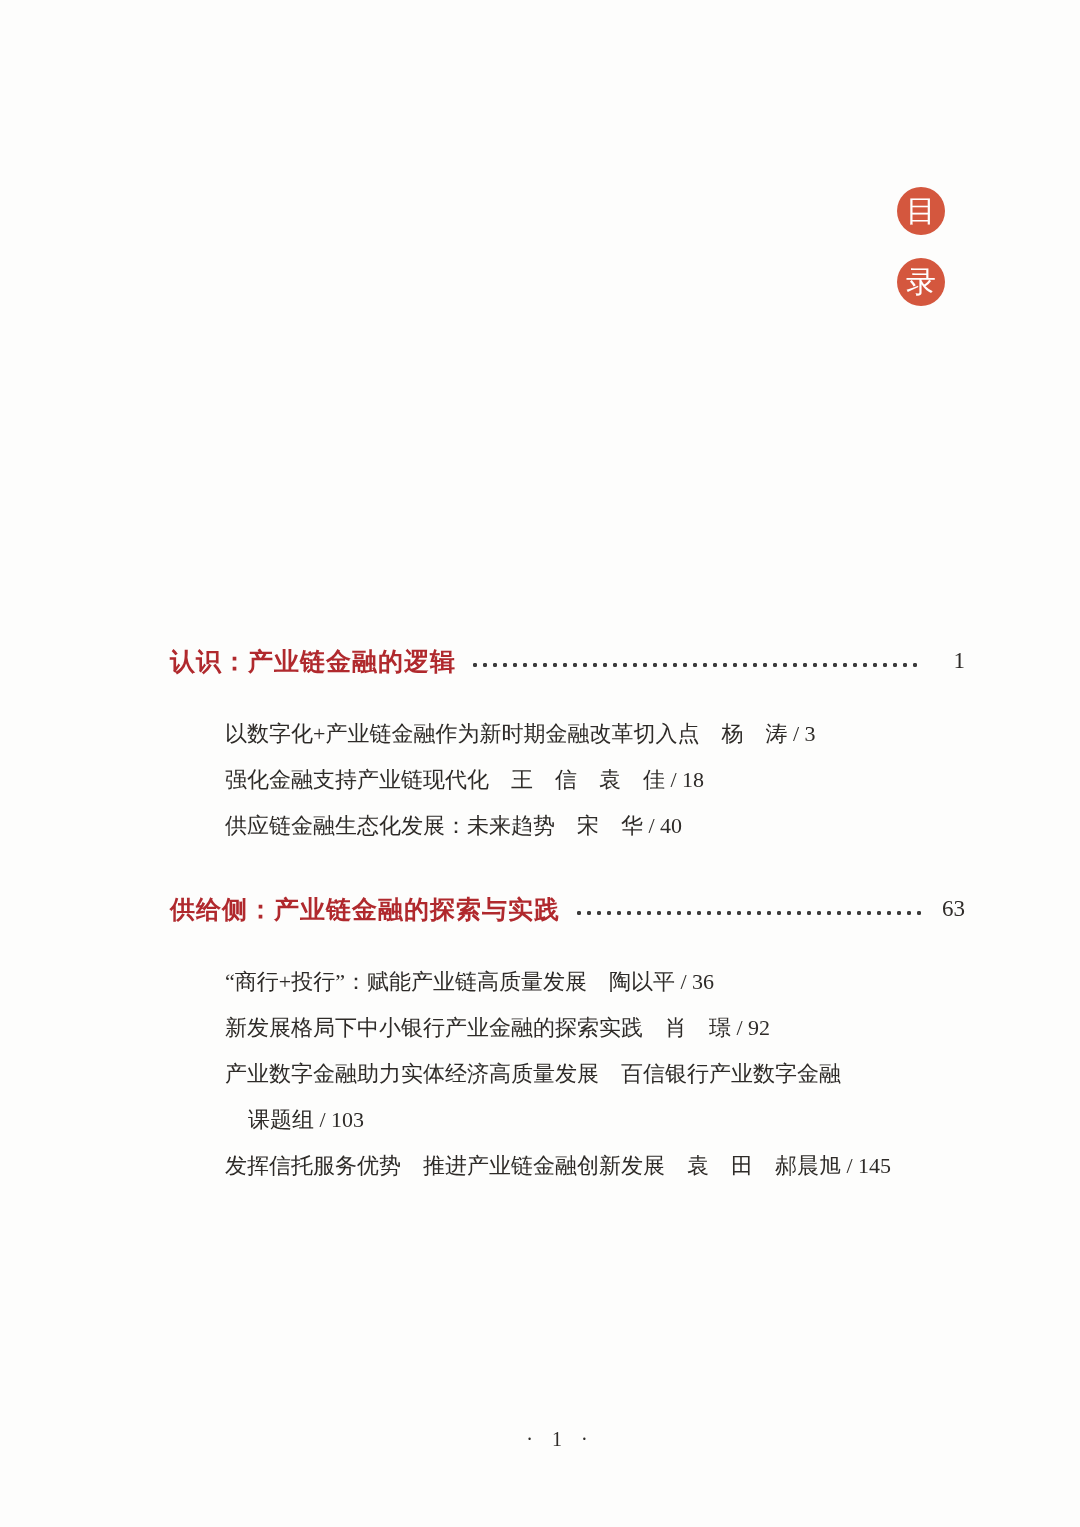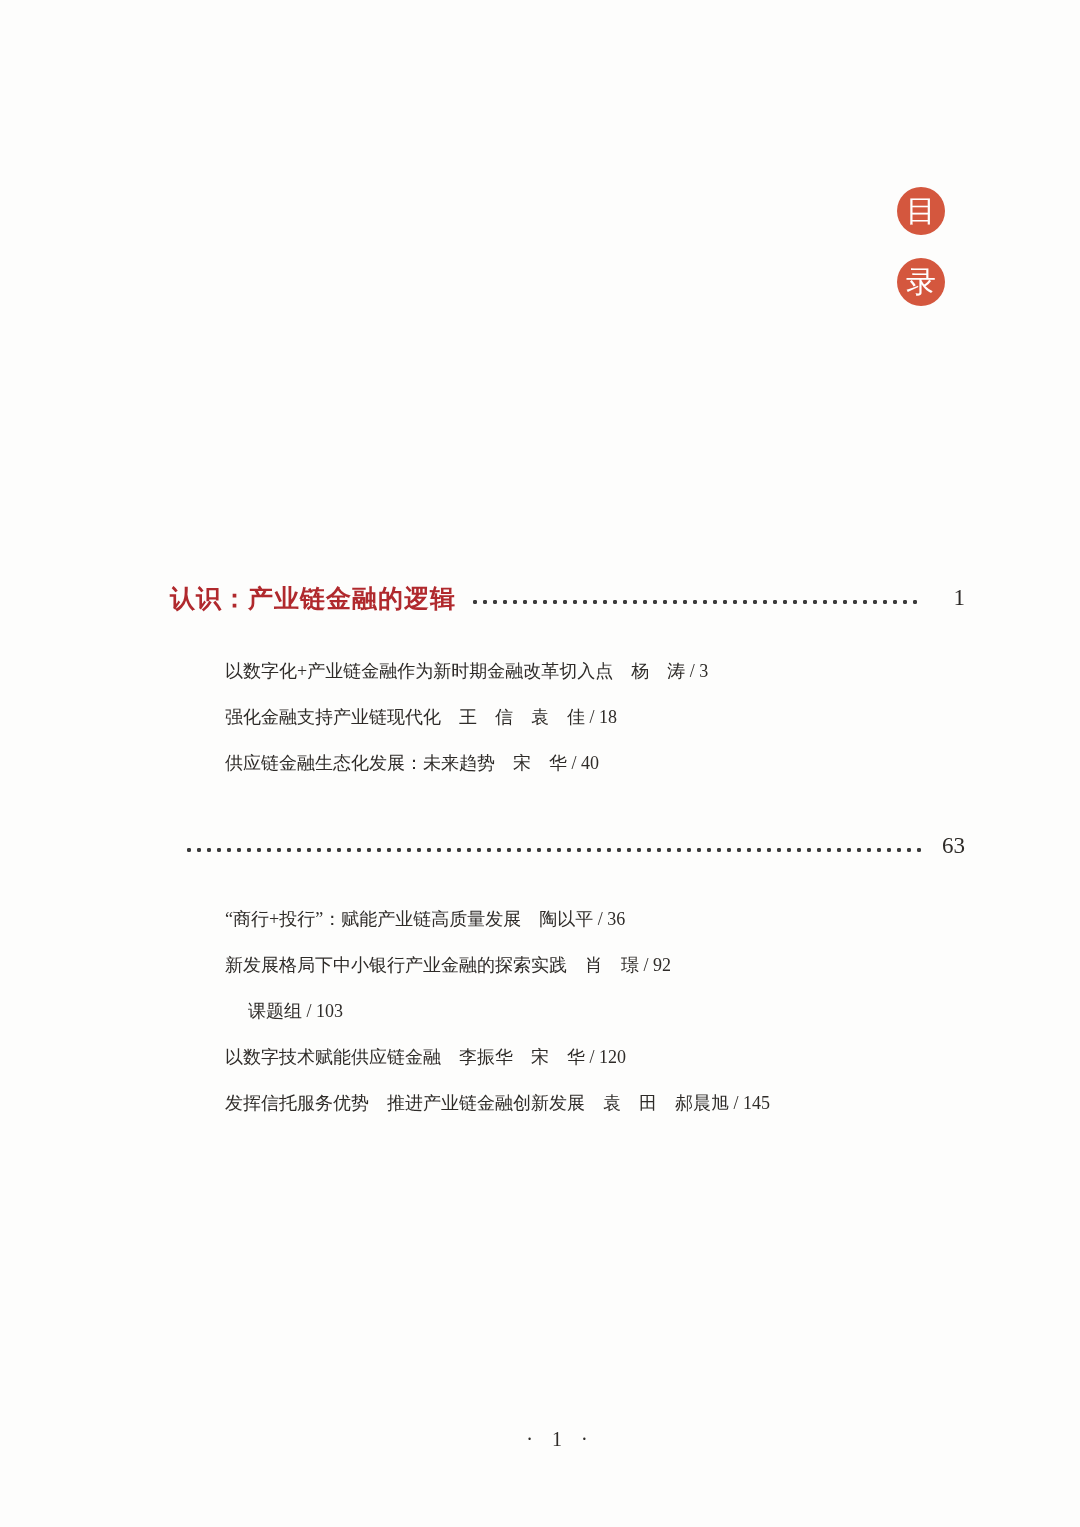--- a/index.html
+++ b/index.html
@@ -13,33 +13,33 @@
   }
   
   .badge{position:absolute;left:897px;top:187px;display:flex;flex-direction:column;gap:23px;}
   .badge-circle{
     width:48px;height:48px;border-radius:50%;
     background:#d4573e;
     display:flex;align-items:center;justify-content:center;
   }
   .badge-char{color:#ffffff;font-size:30px;line-height:1;}
   
-  .toc{position:absolute;left:170px;right:115px;top:576px;}
+  .toc{position:absolute;left:170px;right:115px;top:639px;}
   .sec-header{
     display:flex;align-items:center;height:44px;
     color:#b0292d;font-weight:700;font-size:25px;letter-spacing:1px;
   }
   .sec-title{white-space:nowrap;}
   .leader{
     flex:1;height:12px;align-self:center;margin:8px 12px 0 14px;
     background-image:radial-gradient(circle,#3c3c3c 2px,rgba(0,0,0,0) 2.3px);
     background-size:10px 12px;background-repeat:repeat-x;background-position:left center;
   }
   .sec-page{font-weight:400;font-size:23px;letter-spacing:0;color:#2e2b28;min-width:30px;text-align:right;}
-  .items{margin:28px 0 0 55px;font-size:18px;}
+  .items{margin:28px 0 0 55px;font-size:22px;}
   .items.first{margin-bottom:38px;}
   .item{height:46px;line-height:46px;white-space:nowrap;}
   .item.cont{padding-left:23px;}
   
   .footer{
     position:absolute;left:0;right:0;top:1428px;
     text-align:center;font-size:20px;color:#2e2b28;
     letter-spacing:2px;word-spacing:10px;
     transform:translateX(18px);
   }
@@ -65,28 +65,29 @@
       <span class="leader"></span>
       <span class="sec-page">1</span>
     </div>
     <div class="items first">
       <div class="item">以数字化+产业链金融作为新时期金融改革切入点　杨　涛 / 3</div>
       <div class="item">强化金融支持产业链现代化　王　信　袁　佳 / 18</div>
       <div class="item">供应链金融生态化发展：未来趋势　宋　华 / 40</div>
     </div>
 
     <div class="sec-header">
+      <span class="sec-title">供给侧：产业链金融的探索与实践</span>
       <span class="leader"></span>
       <span class="sec-page">63</span>
     </div>
     <div class="items">
       <div class="item">“商行+投行”：赋能产业链高质量发展　陶以平 / 36</div>
       <div class="item">新发展格局下中小银行产业金融的探索实践　肖　璟 / 92</div>
+      <div class="item">产业数字金融助力实体经济高质量发展　百信银行产业数字金融</div>
       <div class="item cont">课题组 / 103</div>
-      <div class="item">以数字技术赋能供应链金融　李振华　宋　华 / 120</div>
       <div class="item">发挥信托服务优势　推进产业链金融创新发展　袁　田　郝晨旭 / 145</div>
     </div>
 
   </div>
 
   <div class="footer">· 1 ·</div>
 
 </div>
 
 </body></html>

